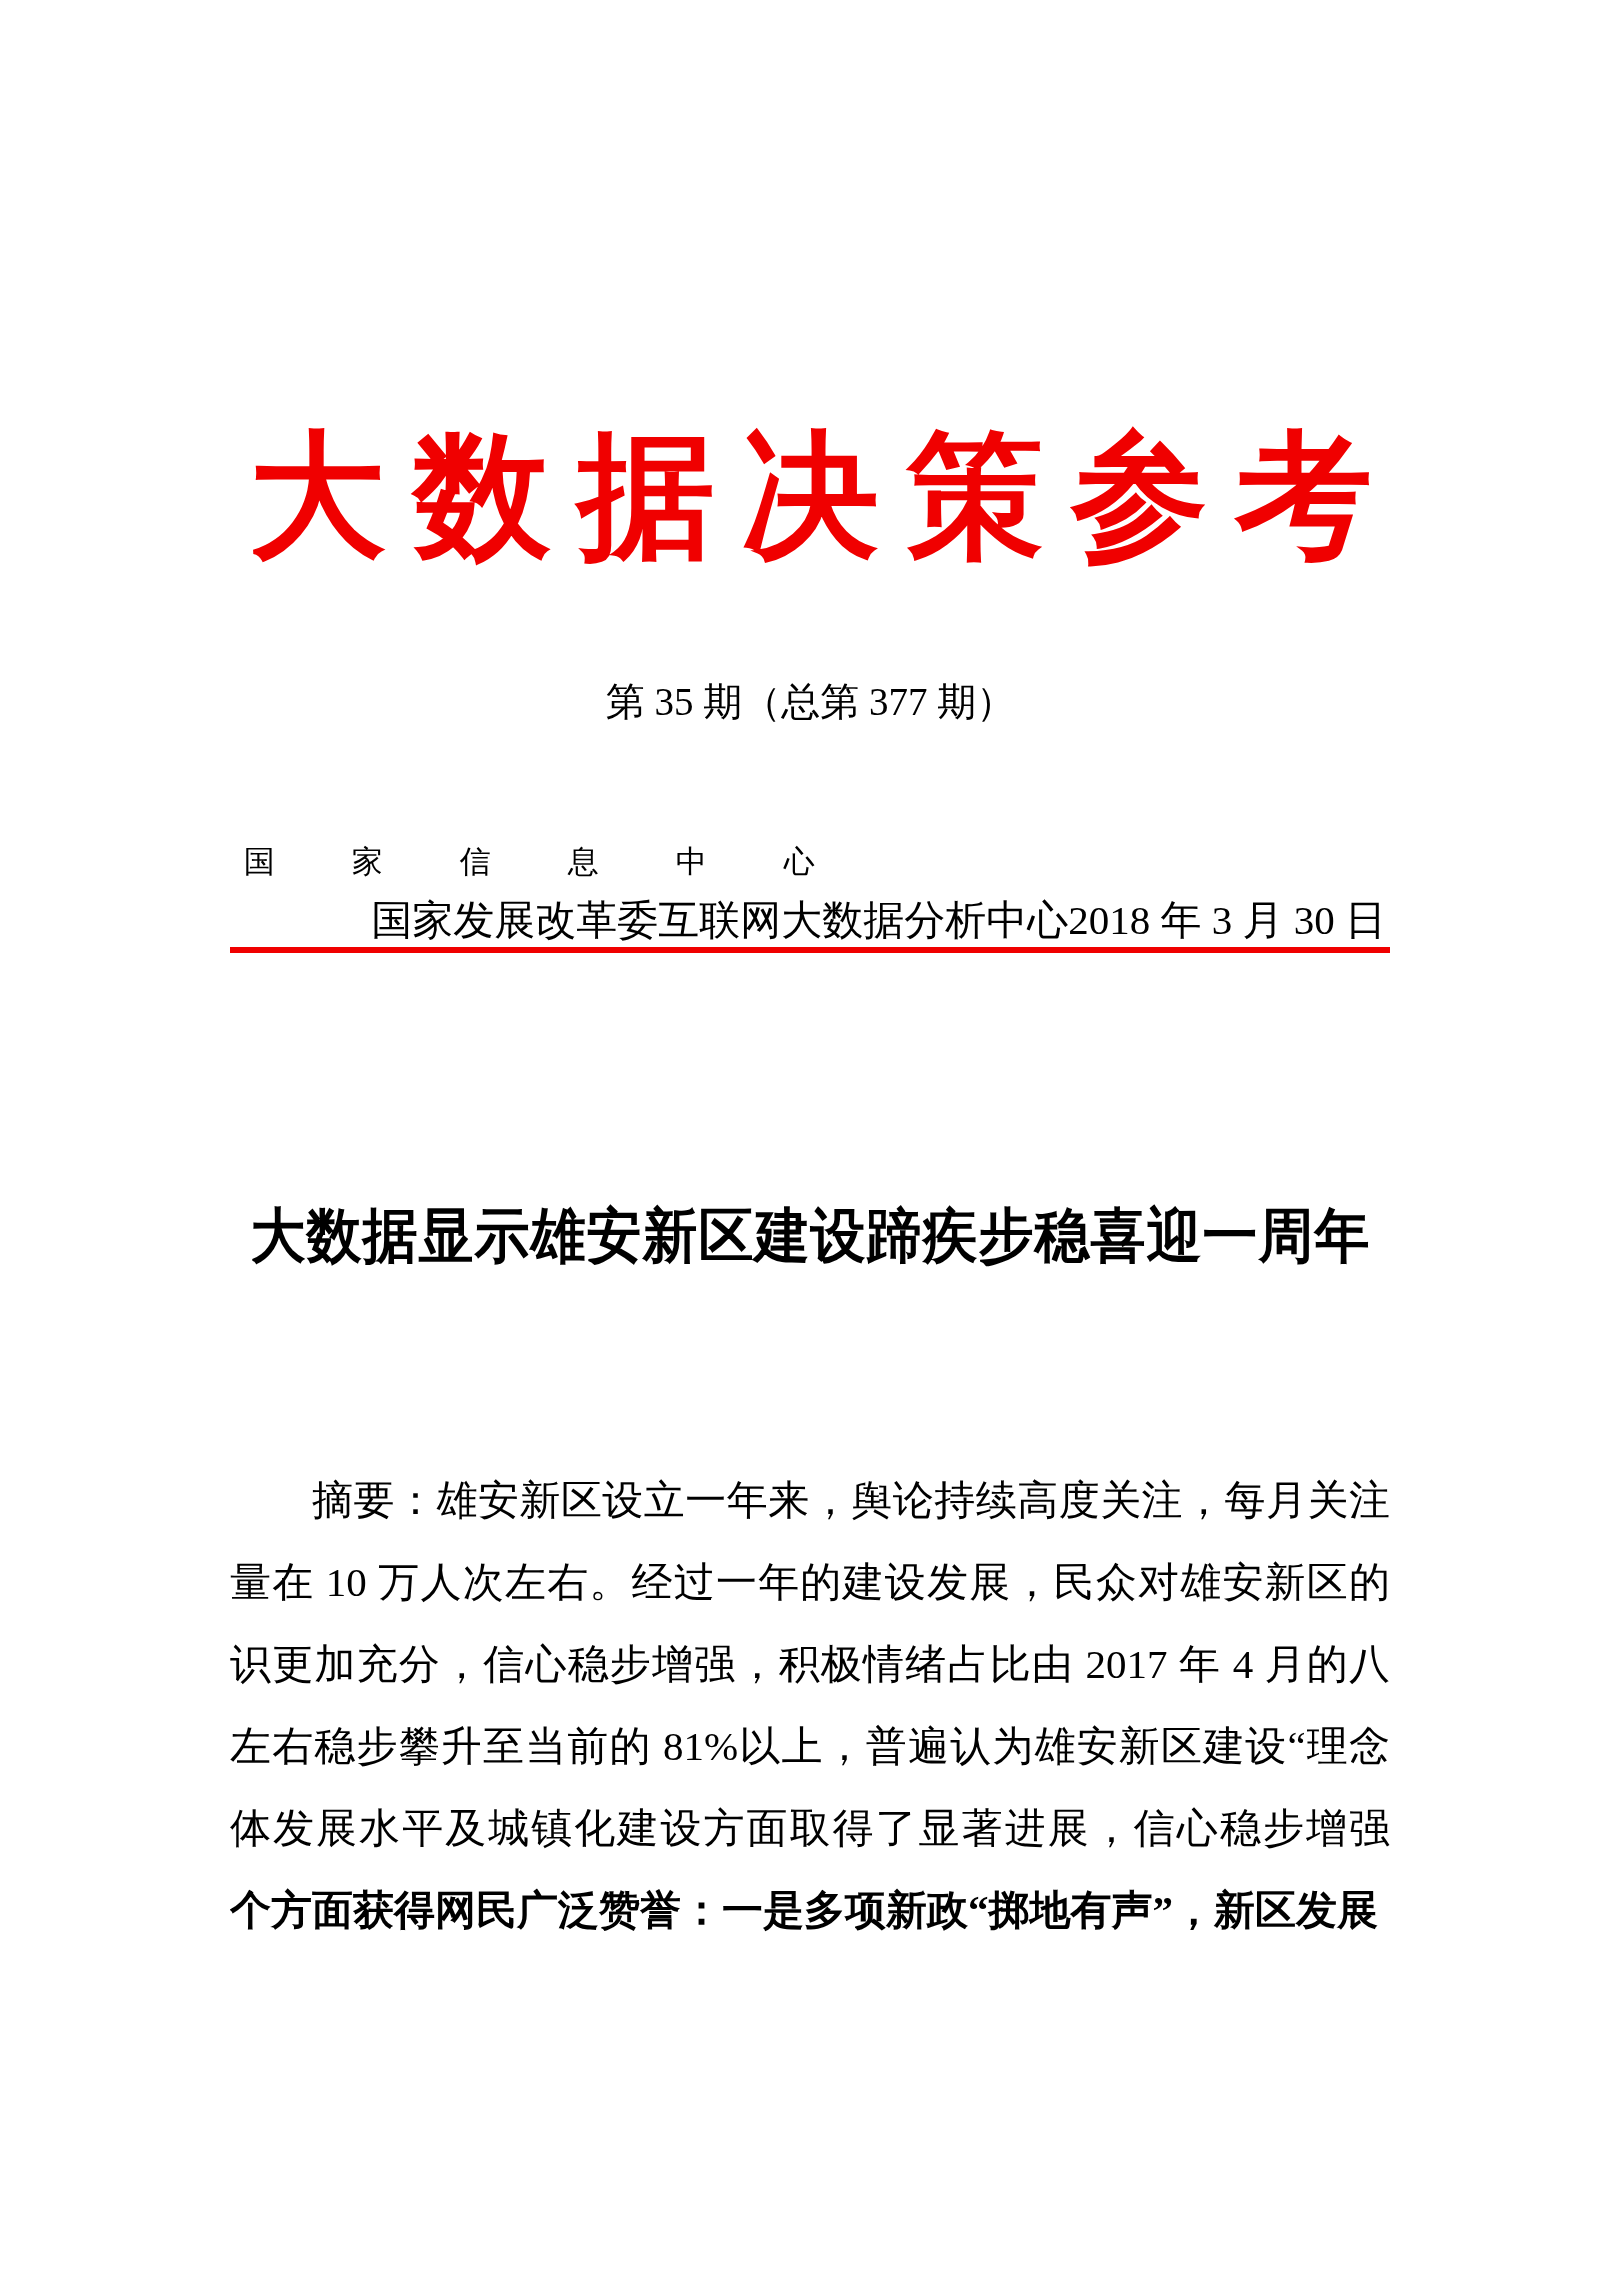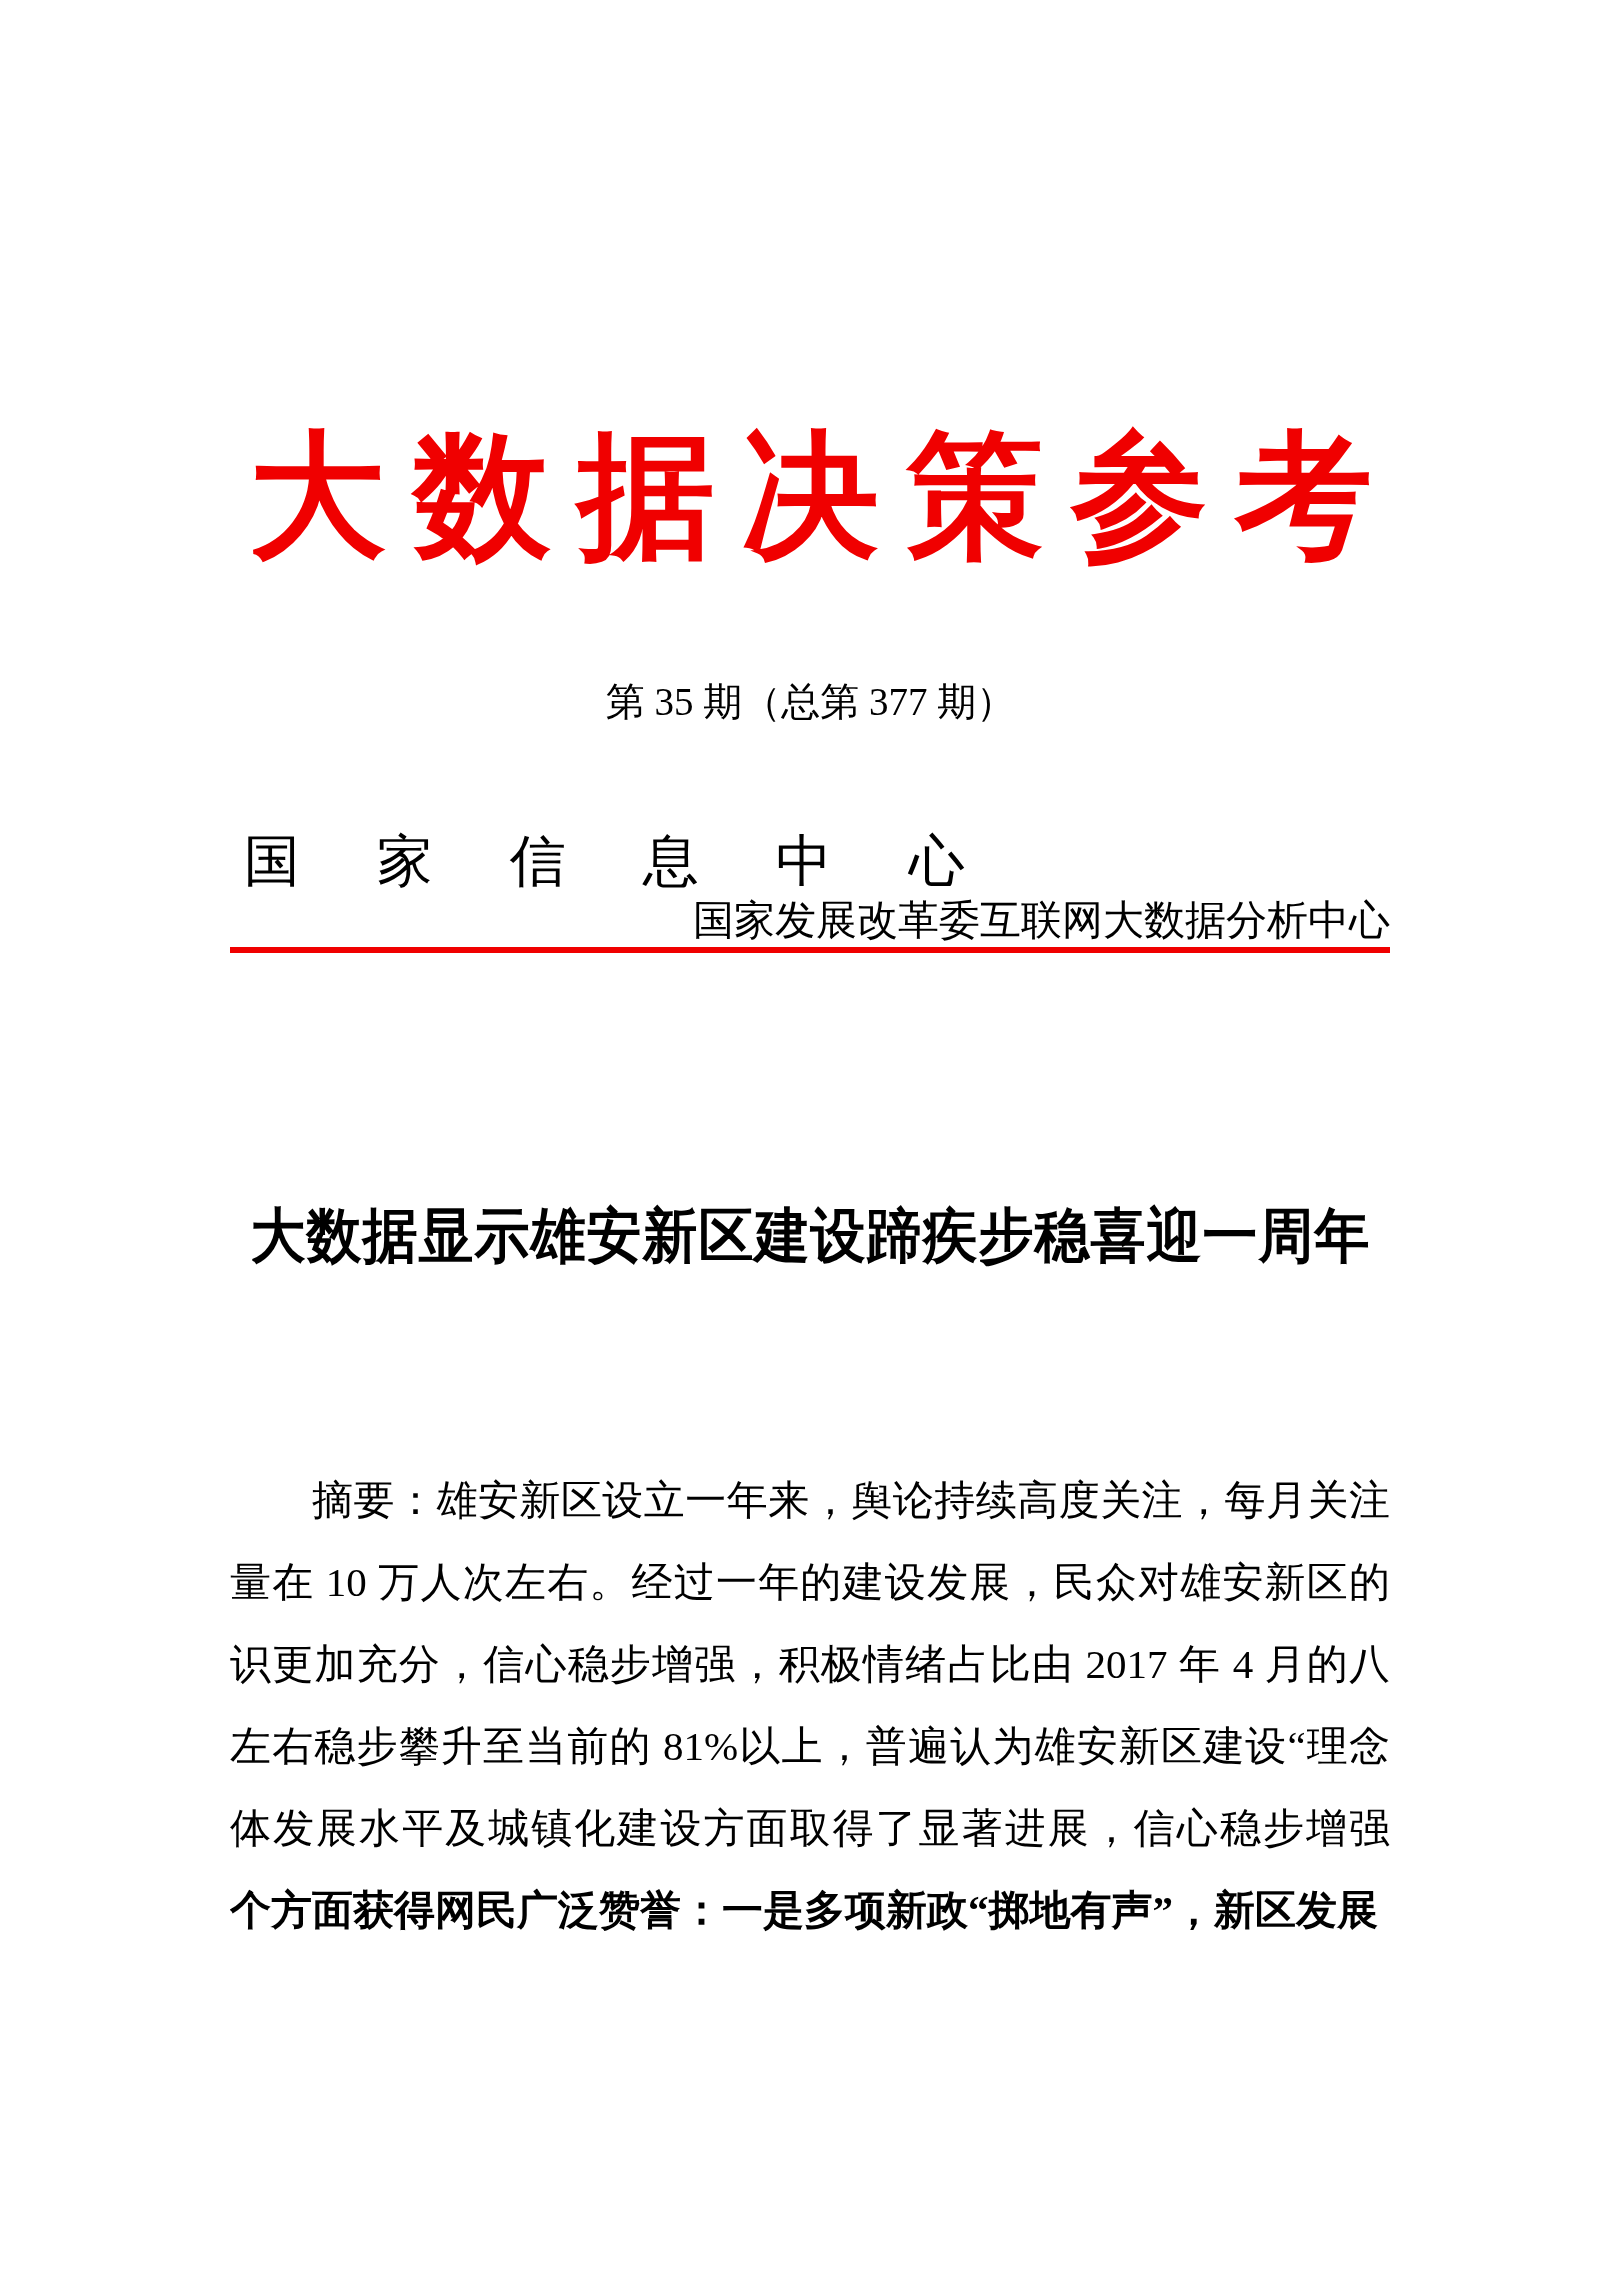--- a/index.html
+++ b/index.html
@@ -48,21 +48,21 @@
   }
 
   
   .org-primary {
     position: absolute;
     top: 836px;
     left: 230px;
     width: 1160px;
     height: 51px;
     line-height: 51px;
-    font-size: 56px;
+    font-size: 31px;
     letter-spacing: 77px;
     padding-left: 13.7px;
     box-sizing: border-box;
     white-space: nowrap;
   }
   .org-secondary-row {
     position: absolute;
     top: 895px;
     left: 230px;
     width: 1160px;
@@ -139,20 +139,21 @@
 <div class="page">
 
   <div class="masthead" style="color: rgb(240, 0, 0);">大数据决策参考</div>
 
   <div class="issue-line">第 35 期（总第 377 期）</div>
 
   <div class="org-primary">国家信息中心</div>
 
   <div class="org-secondary-row">
     <span class="org-sub">国家发展改革委互联网大数据分析中心</span>
+    <span class="date">2018 年 3 月 30 日</span>
   </div>
 
   <div class="red-rule" style="background-color: rgb(240, 0, 0);"></div>
 
   <h1 class="article-title">大数据显示雄安新区建设蹄疾步稳喜迎一周年</h1>
 
   <div class="abstract">
     <p class="ab-line first"><span class="ab-label">摘要：</span><span>雄安新区设立一年来，舆论持续高度关注，每月关注声</span></p>
     <p class="ab-line">量在 10 万人次左右。经过一年的建设发展，民众对雄安新区的认</p>
     <p class="ab-line">识更加充分，信心稳步增强，积极情绪占比由 2017 年 4 月的八成</p>

